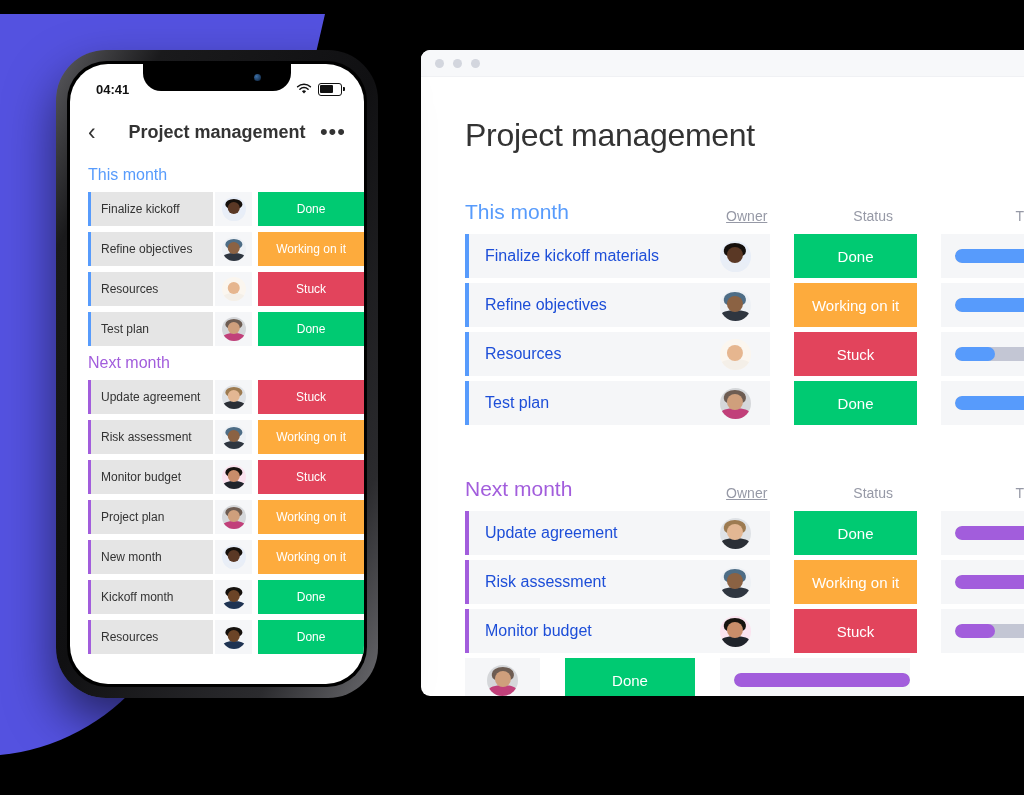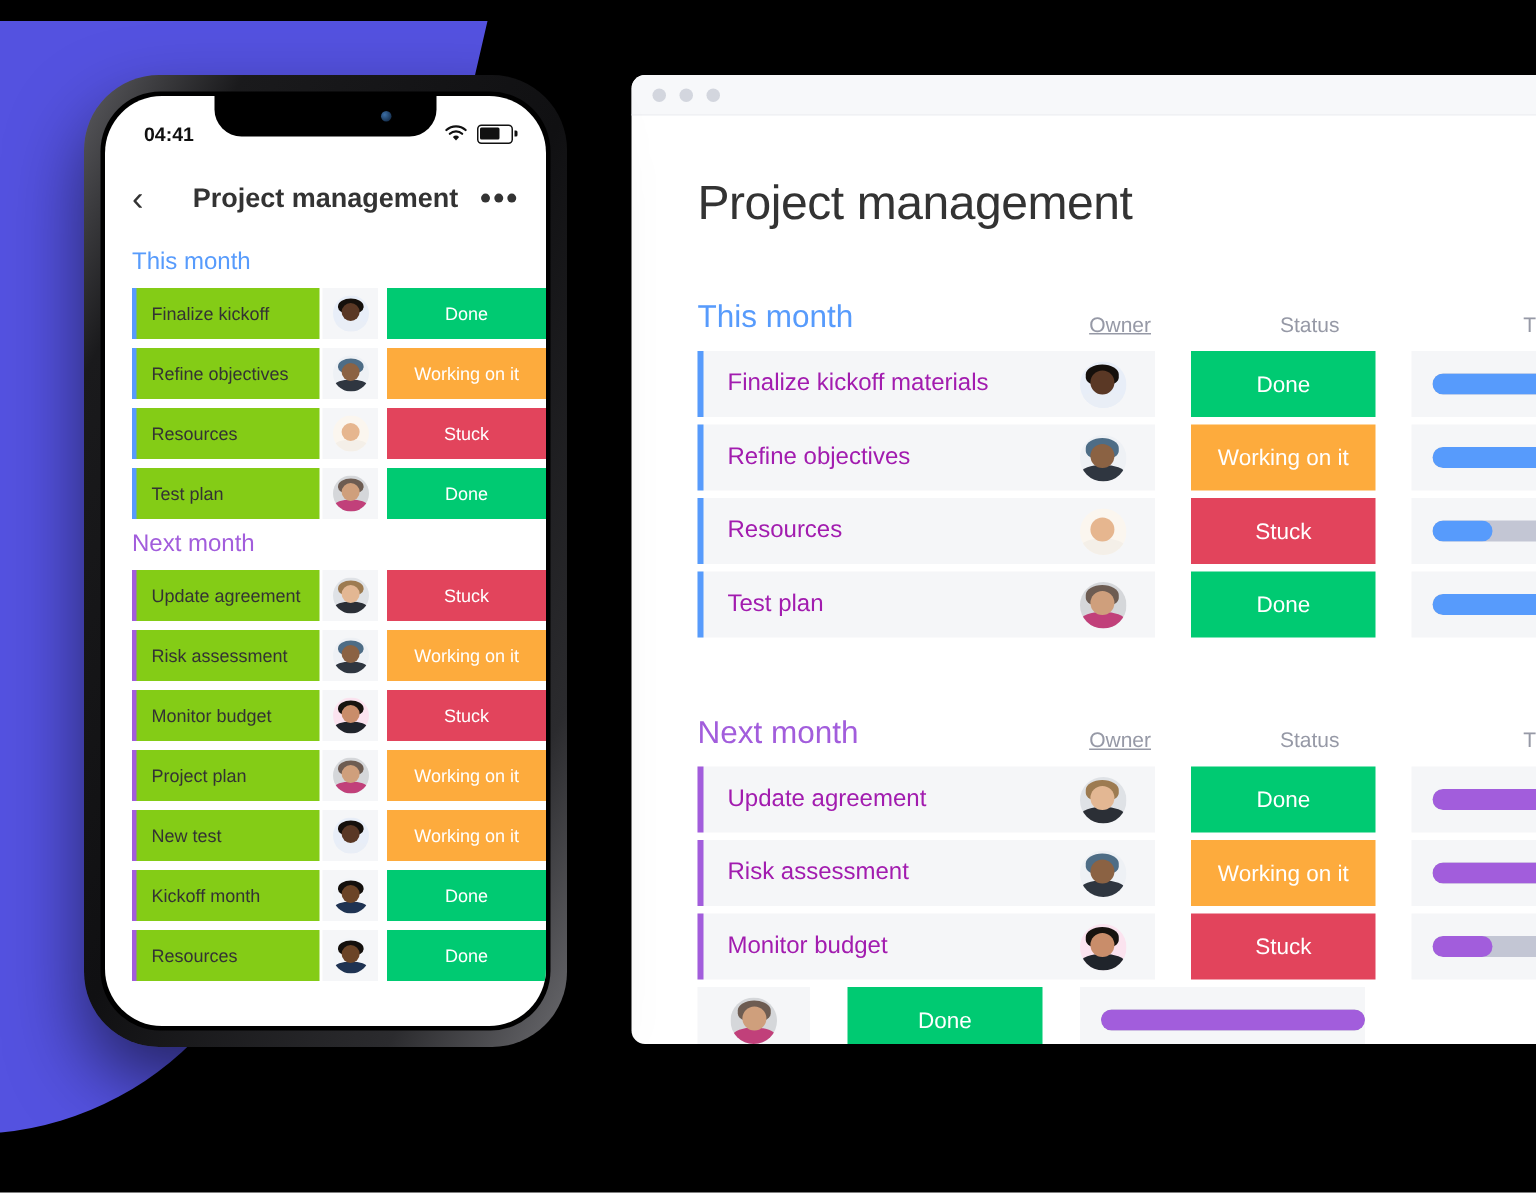--- a/index.html
+++ b/index.html
@@ -52,21 +52,21 @@
     font-size:14px;color:#9699a6;text-align:center;font-weight:400;
   }
   .c-owner{width:75px;text-decoration:underline;}
   .c-status{width:130px;margin-left:25px;}
   .c-timeline{width:160px;margin-left:25px;text-align:center;}
 
   .row{display:flex;align-items:stretch;height:44px;margin-bottom:5px;}
   .cell-name{
     width:247px;background:#f5f6f8;display:flex;align-items:center;
     border-left:4px solid transparent;box-sizing:border-box;
-    padding-left:16px;font-size:16px;color:#a21caf;
+    padding-left:16px;font-size:16px;color:#1d4ed8;
   }
   .row.blue .cell-name{border-left-color:#579bfc;}
   .row.purple .cell-name{border-left-color:#a25ddc;}
 
   .cell-owner{
     width:75px;background:#f5f6f8;display:flex;align-items:center;
     justify-content:center;
   }
   .avatar{width:31px;height:31px;border-radius:50%;overflow:hidden;position:relative;}
   .cell-status{
@@ -115,21 +115,21 @@
   .nav-back{font-size:23px;color:#333;line-height:1;width:30px;}
   .nav-title{flex:1;text-align:center;font-size:18px;font-weight:700;color:#333;}
   .nav-more{width:30px;text-align:right;font-size:22px;color:#333;letter-spacing:1px;line-height:.4;}
 
   .m-list{padding-left:18px;}
   .m-sec-title{font-size:16px;margin:8px 0 8px 0;}
   .m-sec-title.blue{color:#579bfc;}
   .m-sec-title.purple{color:#a25ddc;}
   .m-row{display:flex;align-items:stretch;height:34px;margin-bottom:6px;}
   .m-name{
-    width:140px;background:#84cc16;border-left:3px solid transparent;box-sizing:border-box;
+    width:140px;background:#e5e5e5;border-left:3px solid transparent;box-sizing:border-box;
     display:flex;align-items:center;padding-left:10px;font-size:12px;color:#333;
   }
   .m-row.blue .m-name{border-left-color:#579bfc;}
   .m-row.purple .m-name{border-left-color:#a25ddc;}
   .m-owner{width:42px;background:#f5f6f8;display:flex;align-items:center;justify-content:center;margin-left:2px;}
   .m-av{width:24px;height:24px;border-radius:50%;overflow:hidden;position:relative;}
   .m-status{
     width:120px;margin-left:6px;display:flex;align-items:center;justify-content:center;
     color:#fff;font-size:12px;
   }
@@ -479,21 +479,21 @@
                   <div class="bg" style="background:#d5d7da"></div>
                   <div class="body" style="background:#c1407a"></div>
                   <div class="hair" style="background:#6d5c52"></div>
                   <div class="head" style="background:#cf9f7c"></div>
                 </div>
               </div>
             </div>
             <div class="m-status" style="background: rgb(253, 171, 61);">Working on it</div>
           </div>
           <div class="m-row purple">
-            <div class="m-name">New test</div>
+            <div class="m-name">New month</div>
             <div class="m-owner">
               <div class="m-av">
                 <div class="face">
                   <div class="bg" style="background:#e8eef8"></div>
                   <div class="body" style="background:#e9eef6"></div>
                   <div class="hair" style="background:#15100c"></div>
                   <div class="head" style="background:#5a3825"></div>
                 </div>
               </div>
             </div>

